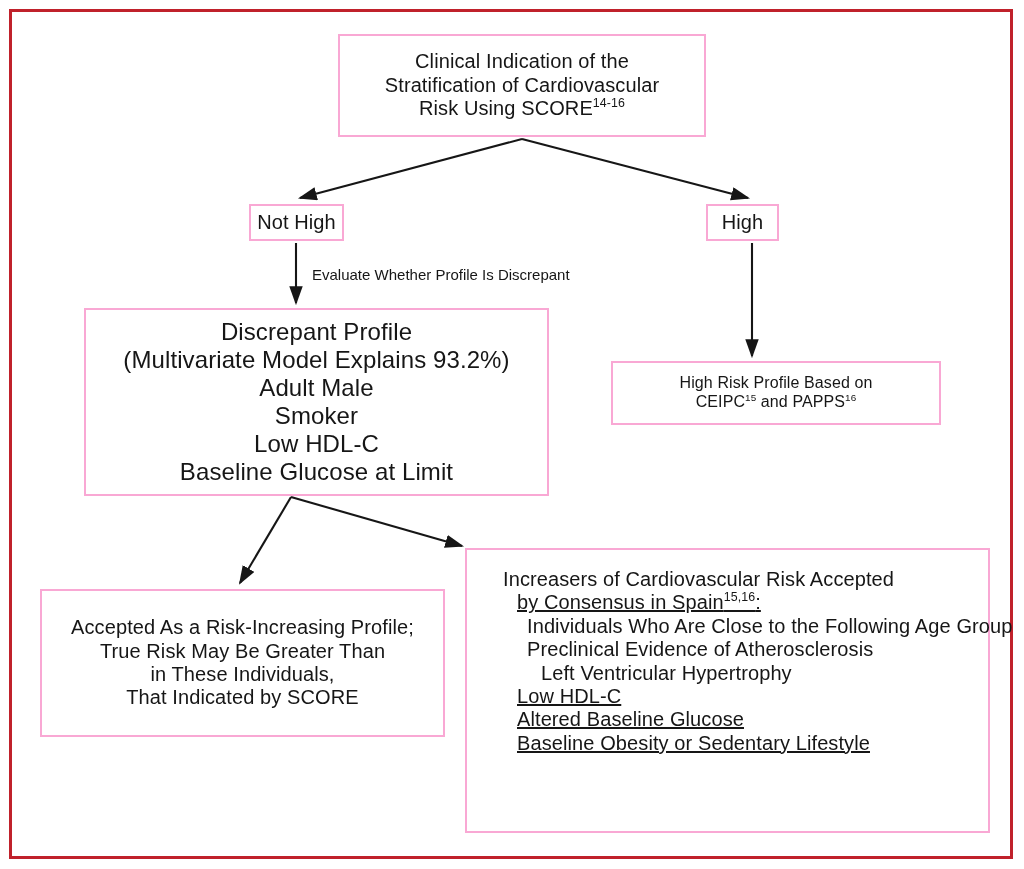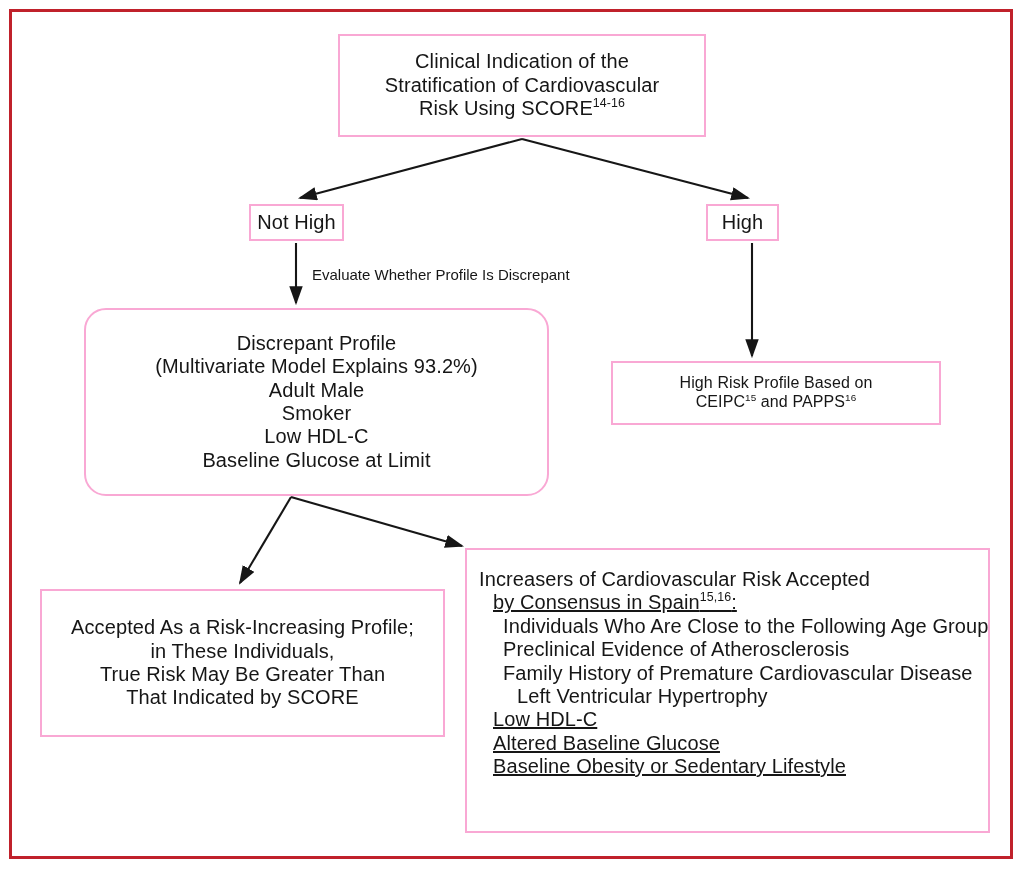--- a/index.html
+++ b/index.html
@@ -34,28 +34,28 @@
     border: 2px solid #f9a8d4;
     background: #ffffff;
     color: #161616;
     display: flex;
     flex-direction: column;
     justify-content: center;
     line-height: 1.17;
     letter-spacing: 0.1px;
   }
   .node.center { align-items: center; text-align: center; }
-  .node.left   { align-items: flex-start; text-align: left; }
+  .node.left   { align-items: flex-start; text-align: left; padding-left: 24px; }
   .node .ln { display: block; white-space: pre; }
   .node.left .ln { padding-left: 12px; }
 
   .n-top     { left: 338px; top: 34px;  width: 368px; height: 103px; font-size: 20px; }
   .n-nothigh { left: 249px; top: 204px; width: 95px;  height: 37px;  font-size: 20px; }
   .n-high    { left: 706px; top: 204px; width: 73px;  height: 37px;  font-size: 20px; }
-  .n-discrep { left: 84px;  top: 308px; width: 465px; height: 188px; font-size: 20px; border-radius: 22px; }
+  .n-discrep { left: 84px;  top: 308px; width: 465px; height: 188px; font-size: 24px; }
   .n-highrisk{ left: 611px; top: 361px; width: 330px; height: 64px;  font-size: 16px; }
   .n-accepted{ left: 40px;  top: 589px; width: 405px; height: 148px; font-size: 20px; }
   .n-increase{ left: 465px; top: 548px; width: 525px; height: 285px; font-size: 20px;
                justify-content: flex-start; padding-top: 18px; }
   .n-increase .ln { padding-left: 12px; }
   .n-increase .ln.i1 { padding-left: 26px; text-decoration: underline; }
   .n-increase .ln.i2 { padding-left: 36px; }
   .n-increase .ln.i3 { padding-left: 50px; }
 
   sup { font-size: 0.62em; vertical-align: super; line-height: 0; }
@@ -128,30 +128,29 @@
     <span class="ln">Baseline Glucose at Limit</span>
   </div>
 
   <div class="node center n-highrisk">
     <span class="ln">High Risk Profile Based on</span>
     <span class="ln"><span>CEIPC</span><sup>15</sup><span> and PAPPS</span><sup>16</sup></span>
   </div>
 
   <div class="node center n-accepted">
     <span class="ln">Accepted As a Risk-Increasing Profile;</span>
+    <span class="ln">True Risk May Be Greater Than</span>
     <span class="ln">in These Individuals,</span>
-    <span class="ln">True Risk May Be Greater Than</span>
     <span class="ln">That Indicated by SCORE</span>
   </div>
 
   <div class="node left n-increase">
     <span class="ln">Increasers of Cardiovascular Risk Accepted</span>
     <span class="ln i1"><span>by Consensus in Spain</span><sup>15,16</sup><span>:</span></span>
     <span class="ln i2">Individuals Who Are Close to the Following Age Group</span>
     <span class="ln i2">Preclinical Evidence of Atherosclerosis</span>
-    <span class="ln i2">Family History of Premature Cardiovascular Disease</span>
     <span class="ln i3">Left Ventricular Hypertrophy</span>
     <span class="ln i1">Low HDL-C</span>
     <span class="ln i1">Altered Baseline Glucose</span>
     <span class="ln i1">Baseline Obesity or Sedentary Lifestyle</span>
   </div>
 
 </div>
 
 </body></html>

